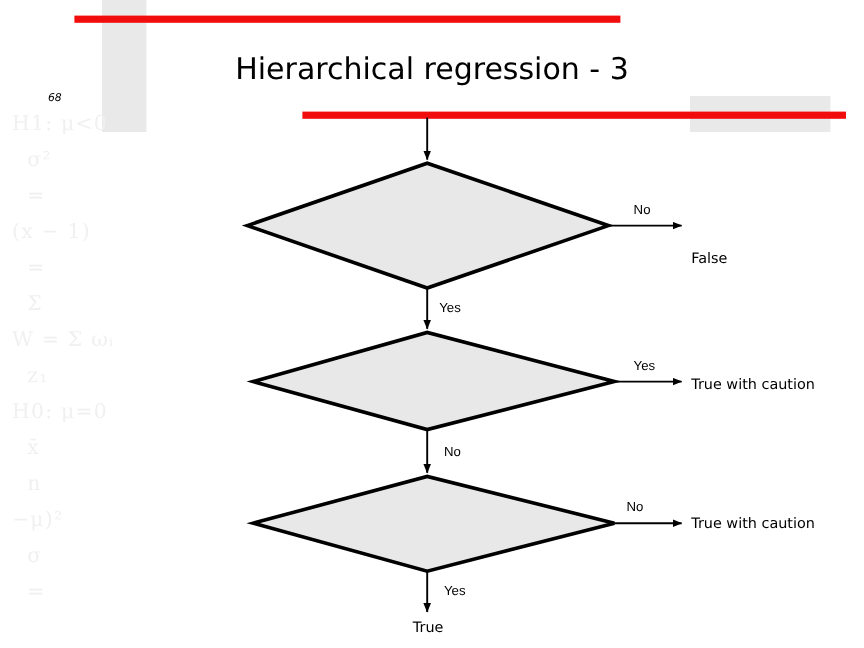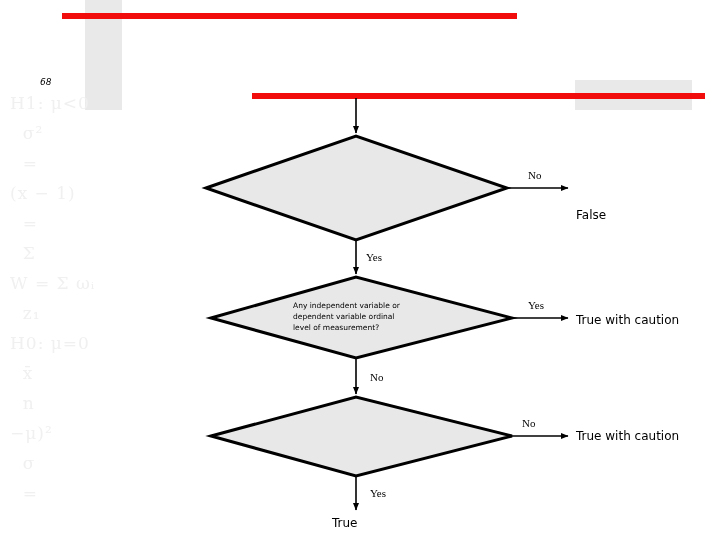--- a/index.html
+++ b/index.html
@@ -104,21 +104,21 @@
     line-height: 11px;
     color: #000000;
     font-family: "DejaVu Sans", sans-serif;
     white-space: pre-line;
     text-align: left;
   }
   .edge-label {
     position: absolute;
     font-size: 11px;
     color: #000000;
-    font-family: Liberation Serif, serif;
+    font-family: Liberation Sans, sans-serif;
     white-space: nowrap;
   }
   .outcome-label {
     position: absolute;
     font-size: 12px;
     color: #000000;
     font-family: "DejaVu Sans", sans-serif;
     white-space: nowrap;
   }
 </style>
@@ -141,20 +141,21 @@
 W = Σ ωᵢ
   z₁
 H0: μ=0
   x̄
   n
 −μ)²
   σ
   =</div>
 
   <div id="page-number">68</div>
+  <div id="slide-title">Hierarchical regression - 3</div>
 
   <svg id="flow-svg" viewBox="0 0 720 540">
     <defs>
       <marker id="arrow" markerWidth="9" markerHeight="9" refX="7.5" refY="3.2" orient="auto" markerUnits="userSpaceOnUse">
         <path d="M0,0 L8,3.2 L0,6.4 z" fill="#000000"></path>
       </marker>
     </defs>
 
     <line x1="356" y1="98" x2="356" y2="133" stroke="#000000" stroke-width="1.6" marker-end="url(#arrow)"></line>
 
@@ -171,32 +172,29 @@
     <line x1="356" y1="358" x2="356" y2="394" stroke="#000000" stroke-width="1.6" marker-end="url(#arrow)"></line>
 
     <polygon points="211,436 356,397 512,436 356,476" fill="#e8e8e8" stroke="#000000" stroke-width="3"></polygon>
 
     <line x1="512" y1="436" x2="568" y2="436" stroke="#000000" stroke-width="1.6" marker-end="url(#arrow)"></line>
 
     <line x1="356" y1="476" x2="356" y2="510" stroke="#000000" stroke-width="1.6" marker-end="url(#arrow)"></line>
   </svg>
 
 
-  <div class="node-text" style="left:293px; top:300px; width:145px;">Any independent variable or
-dependent variable ordinal
-level of measurement?</div>
 
 
   <div class="edge-label" style="left:528px; top:169px;">No</div>
   <div class="edge-label" style="left:366px; top:251px;">Yes</div>
 
   <div class="edge-label" style="left:528px; top:299px;">Yes</div>
   <div class="edge-label" style="left:370px; top:371px;">No</div>
 
   <div class="edge-label" style="left:522px; top:417px;">No</div>
   <div class="edge-label" style="left:370px; top:487px;">Yes</div>
 
   <div class="outcome-label" style="left:576px; top:184px;margin-top:24px;">False</div>
   <div class="outcome-label" style="left:576px; top:313px;">True with caution</div>
   <div class="outcome-label" style="left:576px; top:429px;">True with caution</div>
-  <div class="outcome-label" style="left:332px; top:516px;">True</div>
+  <div class="outcome-label" style="left:344px; top:516px;">True</div>
 
 </div>
 
 </body></html>

